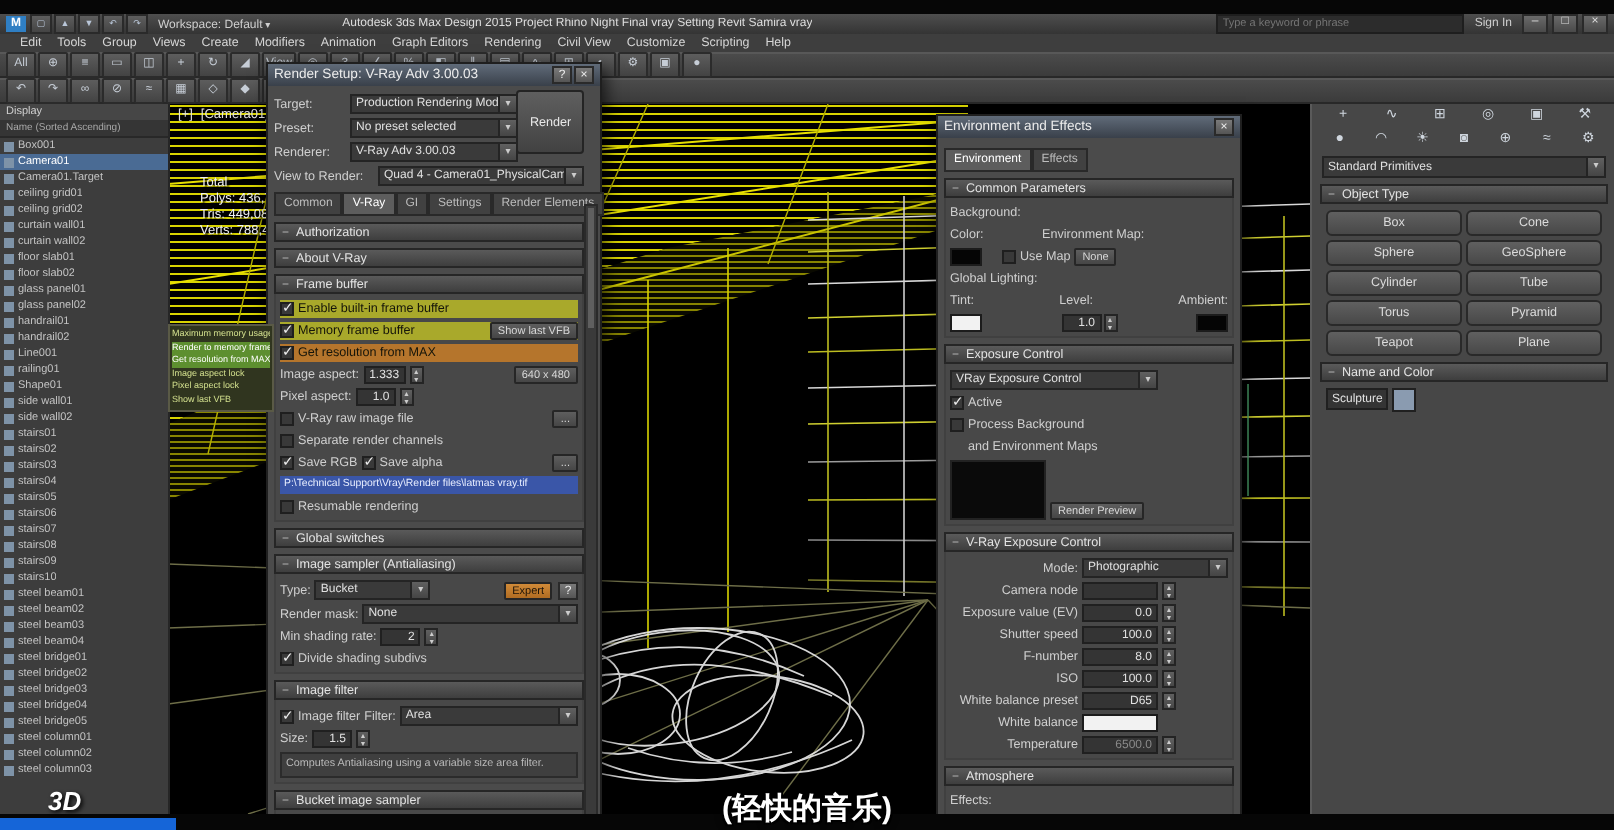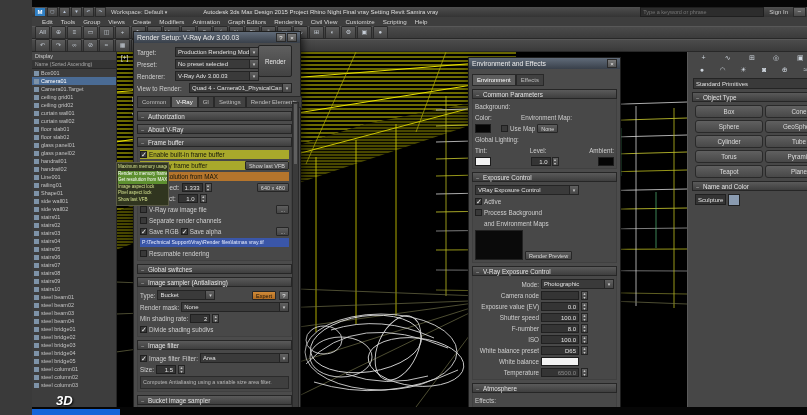--- a/index.html
+++ b/index.html
@@ -1,18 +1,18 @@
 <!DOCTYPE html>
 <html><head>
 <meta charset="utf-8">
 <style>
   html,body{margin:0;padding:0;width:807px;height:415px;overflow:hidden;background:#101010;
     font-family:"Liberation Sans",sans-serif;}
   #stage{position:absolute;left:0;top:0;width:807px;height:415px;background:#3a3a3a;}
-  .abs{position:absolute;margin-left:32px;}
+  .abs{position:absolute;}
   
   .strip{left:0;width:807px;background:#060606;z-index:35;}
   .titlebar{left:0;top:7px;width:807px;height:10px;background:linear-gradient(#4e4e4e,#343434);
     display:flex;align-items:center;gap:2px;font-size:6px;color:#c9c9c9;padding:0 3px;box-sizing:border-box;z-index:3;}
   .qicon{width:9px;height:8px;background:linear-gradient(#5e5e5e,#444);border:1px solid #2a2a2a;
     color:#b9c6d8;font-size:4.5px;line-height:7px;text-align:center;flex:0 0 auto;}
   .applogo{width:10px;height:8px;background:#2f7fc4;color:#fff;font-size:6px;line-height:8px;text-align:center;font-weight:bold;flex:0 0 auto;}
   .wsp{margin-left:3px;color:#cfcfcf;}
   .wsp::after{content:" ▾";font-size:5px;}
   .wtitle{margin-left:34px;color:#dedede;white-space:nowrap;overflow:hidden;max-width:330px;}
@@ -861,13 +861,14 @@
         <span class="cp-btn">Plane</span>
       </div>
     <div class="roll cp-roll">Name and Color</div>
     <div class="cp-name">
       <span class="fld grow" style="text-align:left;height:11px;line-height:10px;">Sculpture</span>
       <span class="cp-color"></span>
     </div>
   </div>
 
   <div class="abs wm">3D</div>
+  <div class="abs subtitle">(轻快的音乐)</div>
 </div>
 
 </body></html>

